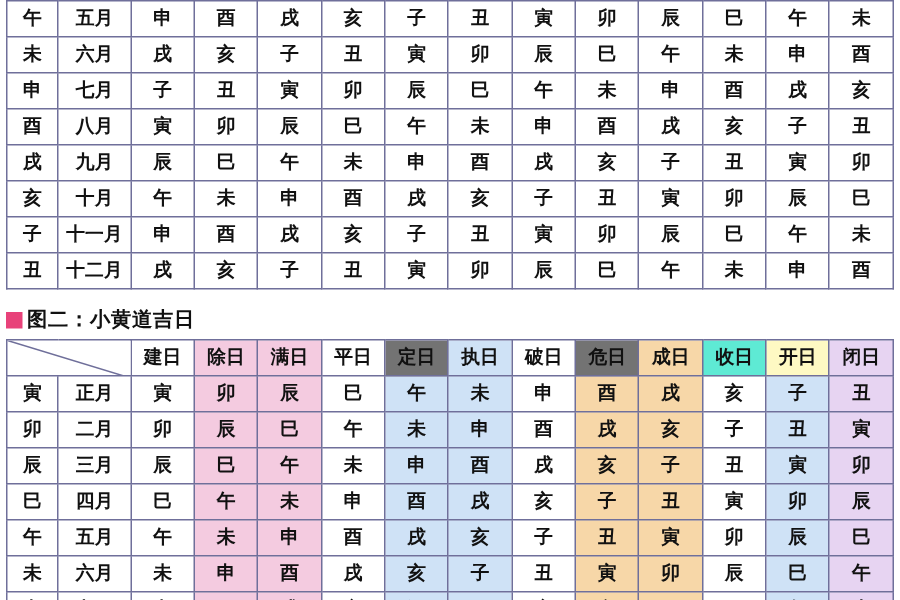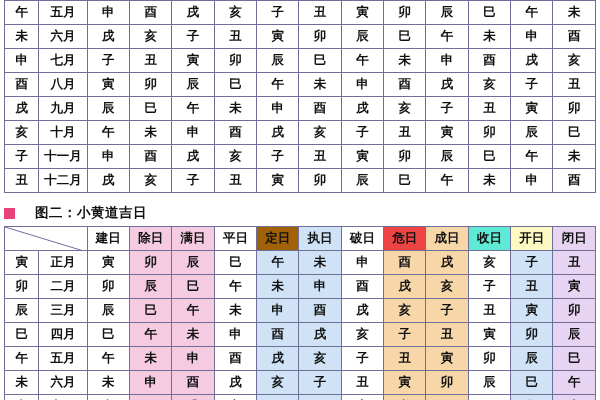--- a/index.html
+++ b/index.html
@@ -68,21 +68,21 @@
     font-size: 13.5px;
     font-weight: bold;
     color: #111;
   }
   .title-mark {
     width: 11px; height: 11px;
     background: #e8427a;
     display: inline-block;
     flex: 0 0 auto;
   }
-  .title-text { letter-spacing: 0.5px; margin-left: 17px; }
+  .title-text { letter-spacing: 0.5px; }
 
   
   .blue { color: #3b49c9; }
   .grey { color: #8a8a8a; }
   .lightblue { color: #7a8ad6; }
 
   .spacer { height: 6px; }
 </style>
 </head>
 <body>
@@ -268,24 +268,24 @@
           <span class="diag">
             <svg width="82" height="25" viewBox="0 0 82 25">
                 <line x1="0" y1="0" x2="82" y2="25" stroke="#6f6f9a" stroke-width="1"></line>
               </svg>
           </span>
         </td>
       <td style="background: rgb(255, 255, 255);">建日</td>
           <td style="background: rgb(244, 203, 224);">除日</td>
           <td style="background: rgb(244, 203, 224);">满日</td>
           <td style="background: rgb(255, 255, 255);">平日</td>
-          <td style="background: #a16207;">定日</td>
+          <td style="background: #737373;">定日</td>
           <td style="background: rgb(207, 226, 246);">执日</td>
           <td style="background: rgb(255, 255, 255);">破日</td>
-          <td style="background: #ef4444;">危日</td>
+          <td style="background: #737373;">危日</td>
           <td style="background: rgb(247, 215, 168);">成日</td>
           <td style="background: #5eead4;">收日</td>
           <td style="background: #fef9c3;">开日</td>
           <td style="background: rgb(231, 212, 242); font-family: Liberation Mono, monospace;">闭日</td>
         </tr>
       </tbody>
       <tbody id="s2-body">
         <tr>
           <td class="branch-col">寅</td>
           <td class="month-col">正月</td>

